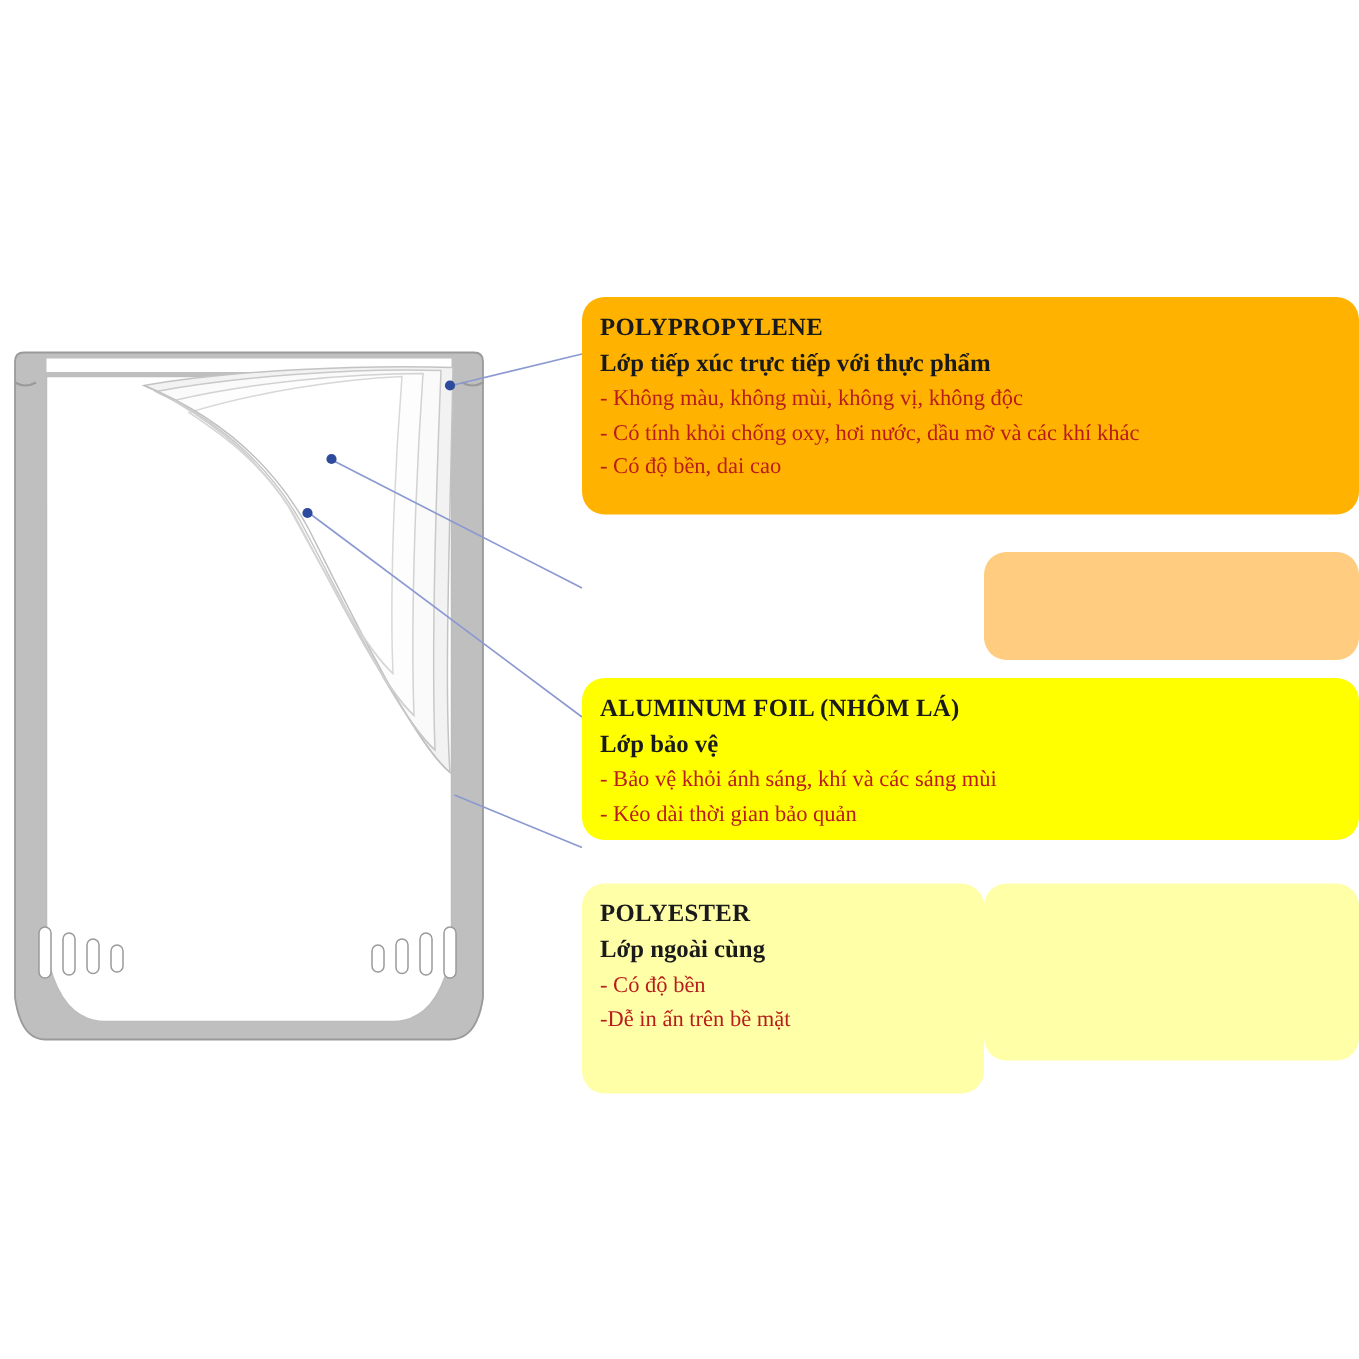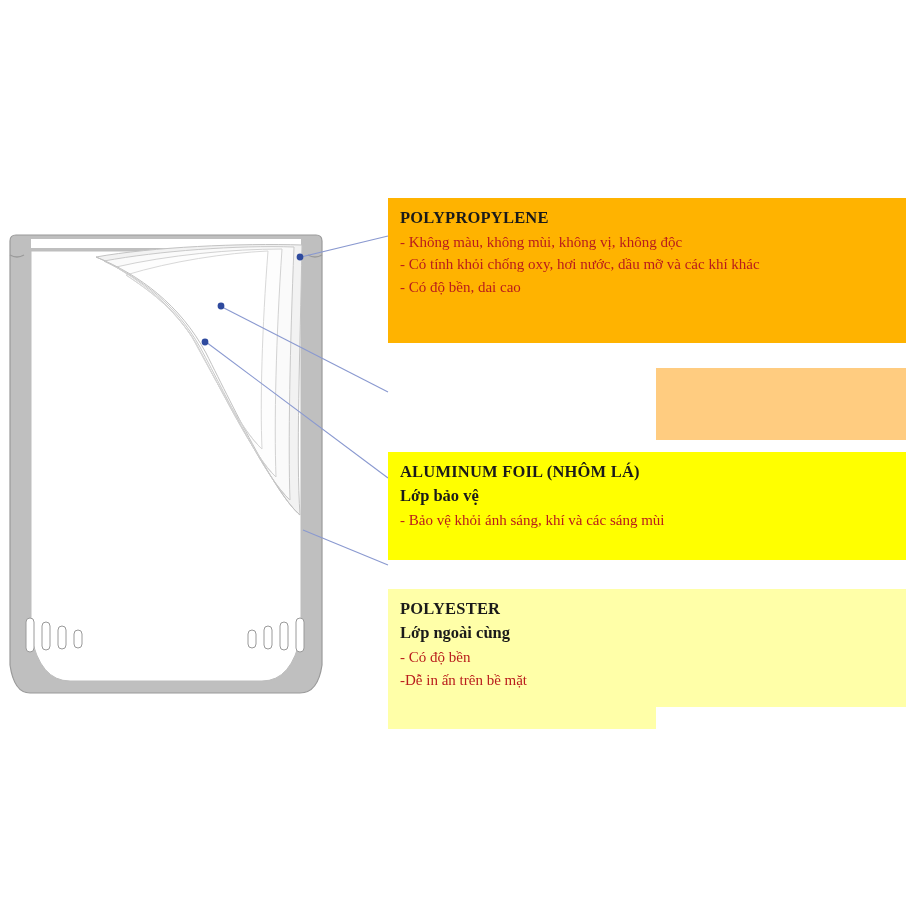--- a/index.html
+++ b/index.html
@@ -38,20 +38,21 @@
     width: 906px;
     height: 906px;
     pointer-events: none;
   }
 
   
   .label-box {
     position: absolute;
     box-sizing: border-box;
     padding: 10px 0 8px 12px;
+    border-radius: 15px;
   }
   .lb-title {
     font-family: "Liberation Serif", serif;
     font-weight: bold;
     font-size: 16.5px;
     color: #1a1a1a;
     letter-spacing: 0.2px;
     line-height: 1.25;
     margin: 0 0 2px 0;
   }
@@ -174,31 +175,33 @@
     <circle cx="221" cy="306" r="3.4" fill="#2E4A9E"></circle>
 
     <line x1="206" y1="342" x2="388" y2="478" stroke="#8A99D0" stroke-width="1.1"></line>
     <circle cx="205" cy="342" r="3.4" fill="#2E4A9E"></circle>
 
     <line x1="303" y1="530" x2="388" y2="565" stroke="#8A99D0" stroke-width="1.1"></line>
   </svg>
 
   <div class="label-box" id="box-pp">
     <p class="lb-title">POLYPROPYLENE</p>
+    <p class="lb-sub">Lớp tiếp xúc trực tiếp với thực phẩm</p>
     <p class="lb-line">- Không màu, không mùi, không vị, không độc</p>
     <p class="lb-line">-  Có tính khỏi chống oxy, hơi nước, dầu mỡ và các khí khác</p>
     <p class="lb-line">- Có độ bền, dai cao</p>
   </div>
 
   <div class="label-box" id="box-nylon-ext"></div>
 
   <div class="label-box" id="box-foil">
     <p class="lb-title">ALUMINUM FOIL (NHÔM LÁ)</p>
     <p class="lb-sub">Lớp bảo vệ</p>
     <p class="lb-line">- Bảo vệ khỏi ánh sáng, khí và các sáng mùi</p>
+    <p class="lb-line">- Kéo dài thời gian bảo quản</p>
   </div>
 
   <div class="label-box" id="box-poly">
     <p class="lb-title">POLYESTER</p>
     <p class="lb-sub">Lớp ngoài cùng</p>
     <p class="lb-line">- Có độ bền</p>
     <p class="lb-line">-Dễ in ấn trên bề mặt</p>
   </div>
   <div class="label-box" id="box-poly-ext"></div>
 

